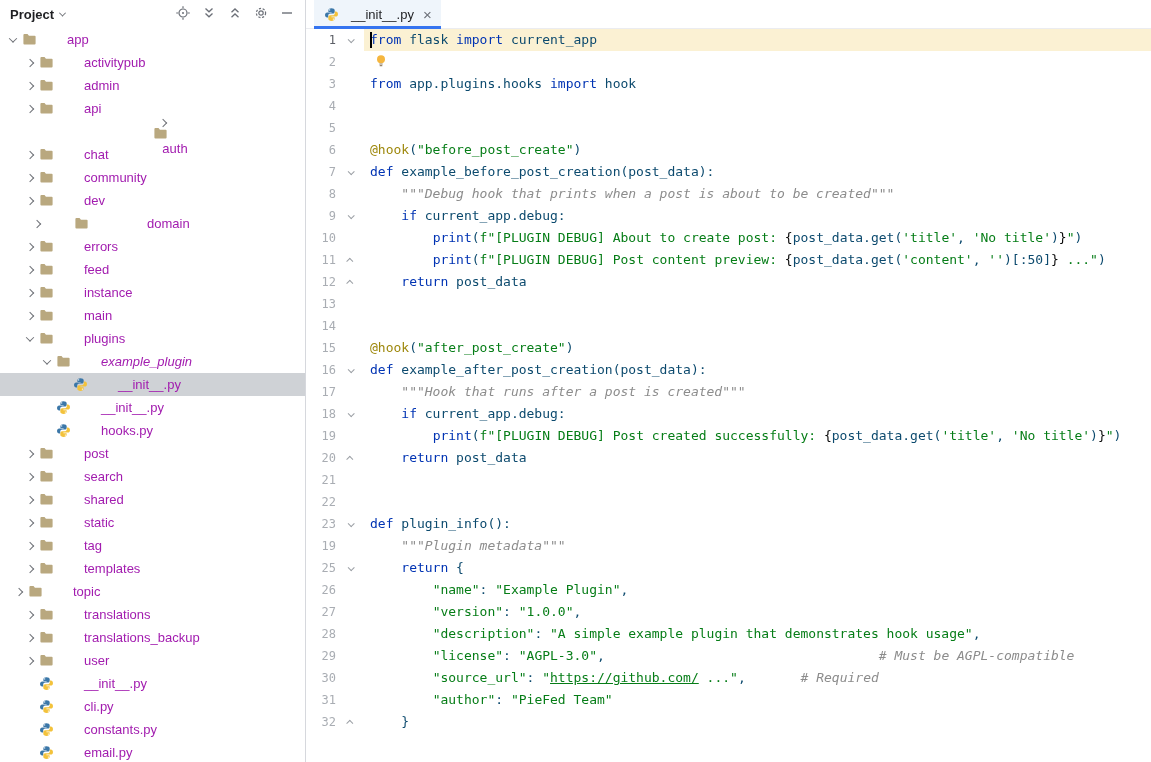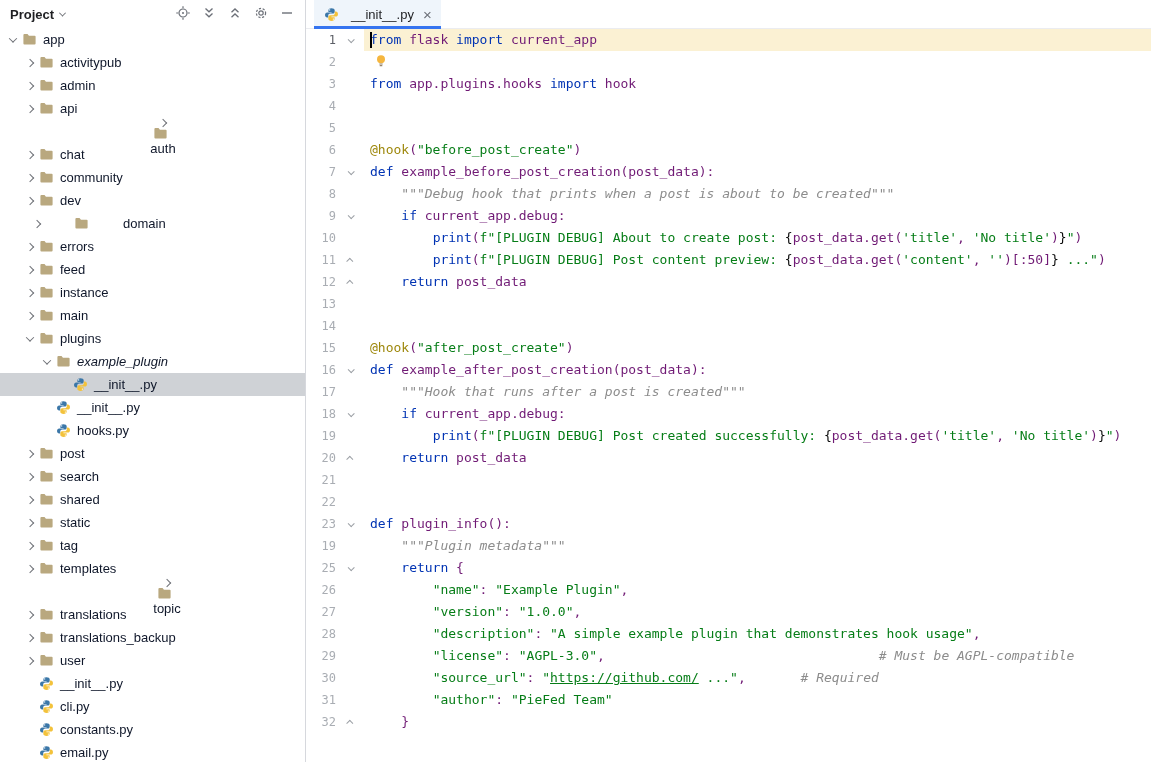--- a/index.html
+++ b/index.html
@@ -15,21 +15,21 @@
   .splitter { width: 1px; background: #D6D8DD; }
   .panel-header { height: 28px; min-height: 28px; display: flex; align-items: center; padding: 0 8px 0 10px; gap: 6px; }
   .panel-title { font-weight: 600; }
   .spacer { flex: 1; }
   .icon-btn { background: none; border: none; width: 20px; height: 20px; display: inline-flex; align-items: center; justify-content: center; cursor: default; padding: 0; }
   .tree { flex: 1; overflow: hidden; }
   .trow { height: 23px; display: flex; align-items: center; white-space: nowrap; cursor: default; }
   .trow.sel { background: var(--tree-selection-gray, #CFD2D6); }
   .tw { width: 17px; min-width: 17px; display: inline-flex; justify-content: center; align-items: center; }
   .ticon { width: 16px; min-width: 16px; margin-right: 6px; display: inline-flex; justify-content: center; align-items: center; }
-  .tlabel { color: #0f172a; }
+  .tlabel { color: #a21caf; margin-left: 24px; }
 
   .chev { display: inline-block; width: 6px; height: 6px; border-right: 1.4px solid #6E7177; border-bottom: 1.4px solid #6E7177; }
   .chev.right { transform: rotate(-45deg); }
   .chev.down  { transform: rotate(45deg) translate(-1px,-1px); }
   .chev.tiny  { width: 5px; height: 5px; }
 
   
   .editor { flex: 1; min-width: 0; display: flex; flex-direction: column; background: #fff; }
   .tabbar { height: 29px; min-height: 29px; display: flex; align-items: stretch; border-bottom: 1px solid #EBECF0; padding-left: 8px; }
   .tab { position: relative; display: flex; align-items: center; gap: 6px; padding: 0 9px; background: #EFF5FB; }
@@ -49,21 +49,21 @@
   .cl.caret .body { background: var(--caret-line-yellow, #FBF1D3); }
   .caret-bar { position: absolute; left: 6px; top: 3px; width: 1.5px; height: 16px; background: #000; }
   .bulb { display: inline-block; margin-left: 5px; vertical-align: -2px; }
 
   .tk-kw  { color: var(--keyword-blue, #0033B3); }
   .tk-b   { color: var(--keyword-blue, #0033B3); }
   .tk-s   { color: var(--string-green, #067D17); }
   .tk-doc { color: var(--comment-gray, #8C8C8C); font-style: italic; }
   .tk-cm  { color: var(--comment-gray, #8C8C8C); font-style: italic; }
   .tk-dec { color: var(--decorator-olive, #9E880D); }
-  .tk-pl  { color: #701a75; }
+  .tk-pl  { color: #0c4a6e; }
   .tk-br  { color: #080808; }
   .tk-link{ color: var(--string-green, #067D17); text-decoration: underline; }
 </style>
 </head>
 <body>
 
 <div class="app">
 
   <aside class="panel">
     <div class="panel-header">
@@ -360,21 +360,21 @@
           <span class="tw">
             <span class="chev right"></span>
           </span>
           <span class="ticon">
             <svg width="15" height="15" viewBox="0 0 16 16">
               <path fill="#B9A87F" d="M1.5 3.2c0-.6.4-1 1-1h3.4l1.5 1.7h6.1c.6 0 1 .4 1 1v7.3c0 .6-.4 1-1 1h-11c-.6 0-1-.4-1-1z"></path>
             </svg>
           </span>
           <span class="tlabel">templates</span>
         </div>
-        <div class="trow" style="padding-left: 29px; flex-direction: column;">
+        <div class="trow" style="padding-left: 10px;">
           <span class="tw">
             <span class="chev right"></span>
           </span>
           <span class="ticon">
             <svg width="15" height="15" viewBox="0 0 16 16">
               <path fill="#B9A87F" d="M1.5 3.2c0-.6.4-1 1-1h3.4l1.5 1.7h6.1c.6 0 1 .4 1 1v7.3c0 .6-.4 1-1 1h-11c-.6 0-1-.4-1-1z"></path>
             </svg>
           </span>
           <span class="tlabel">topic</span>
         </div>

